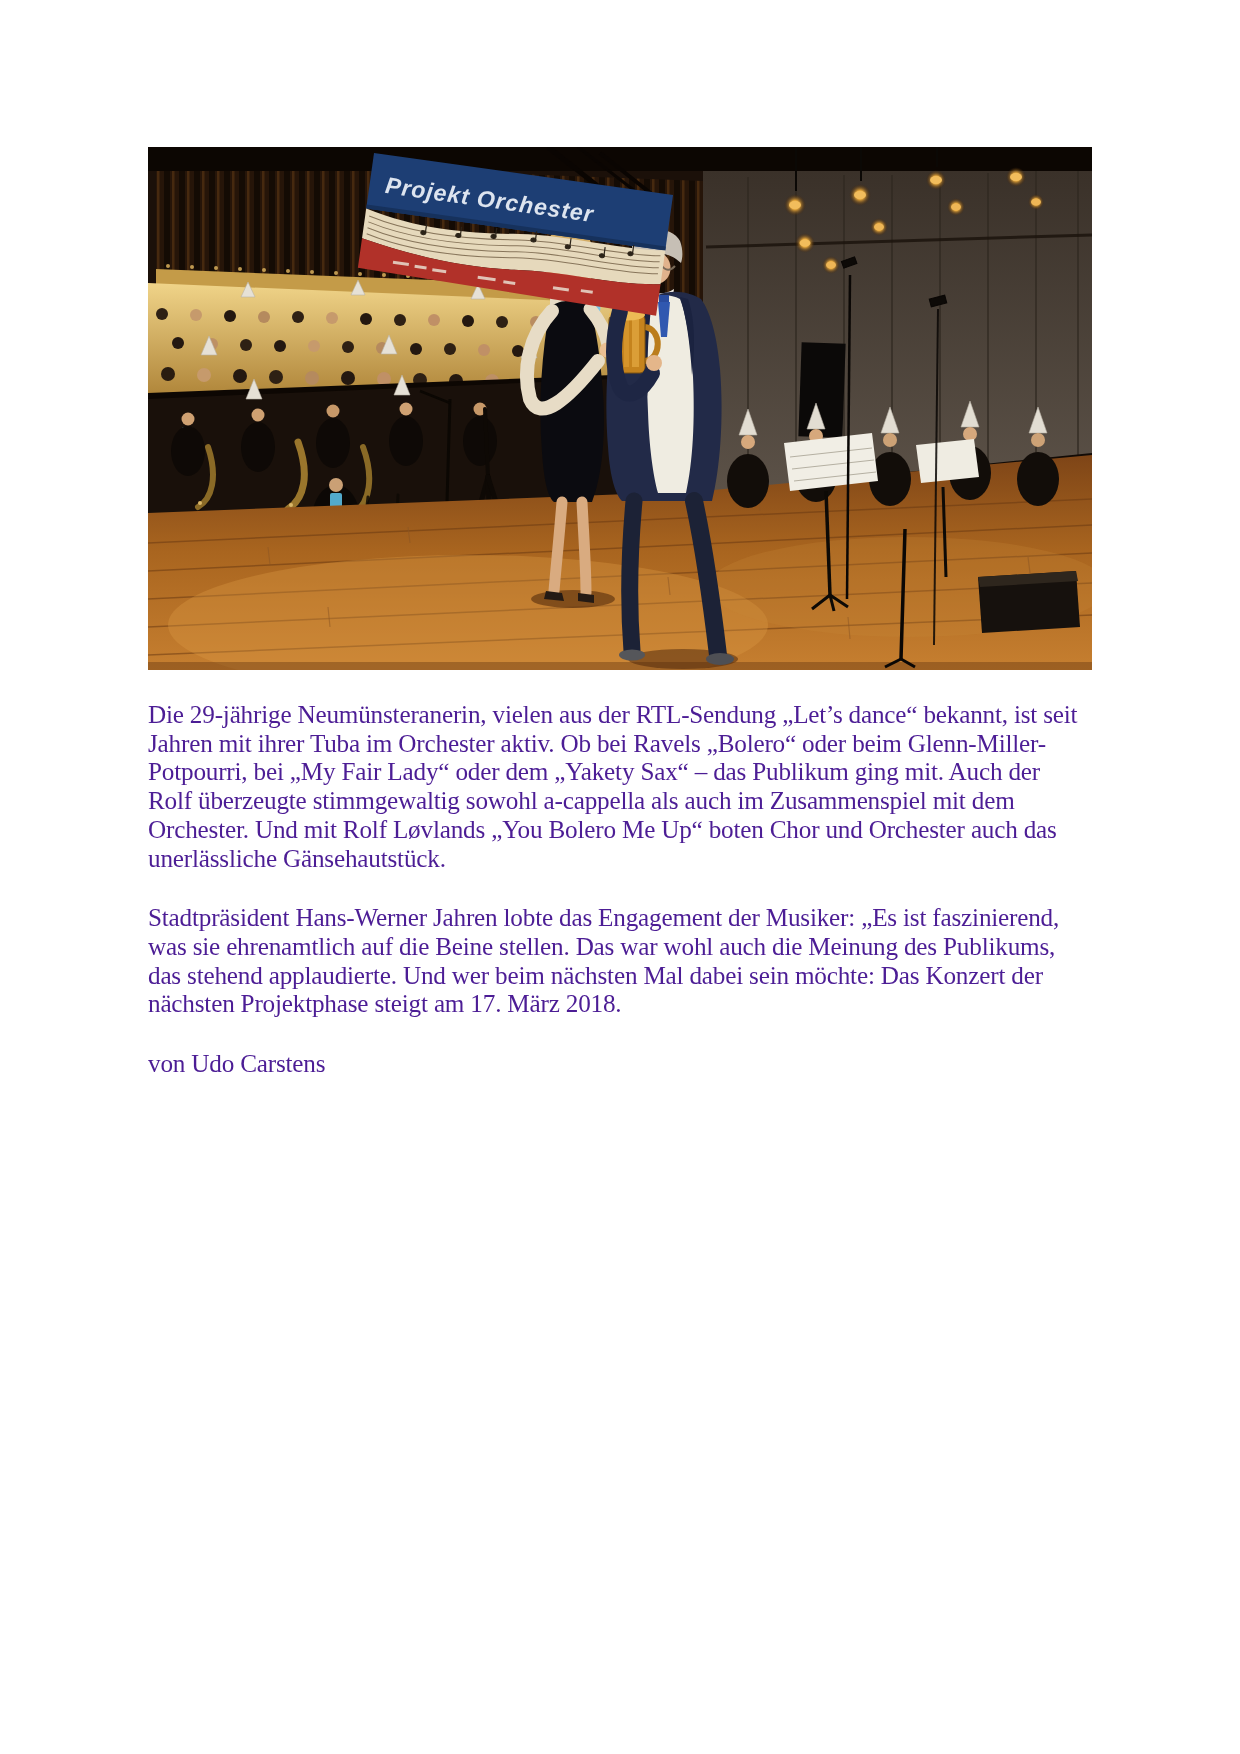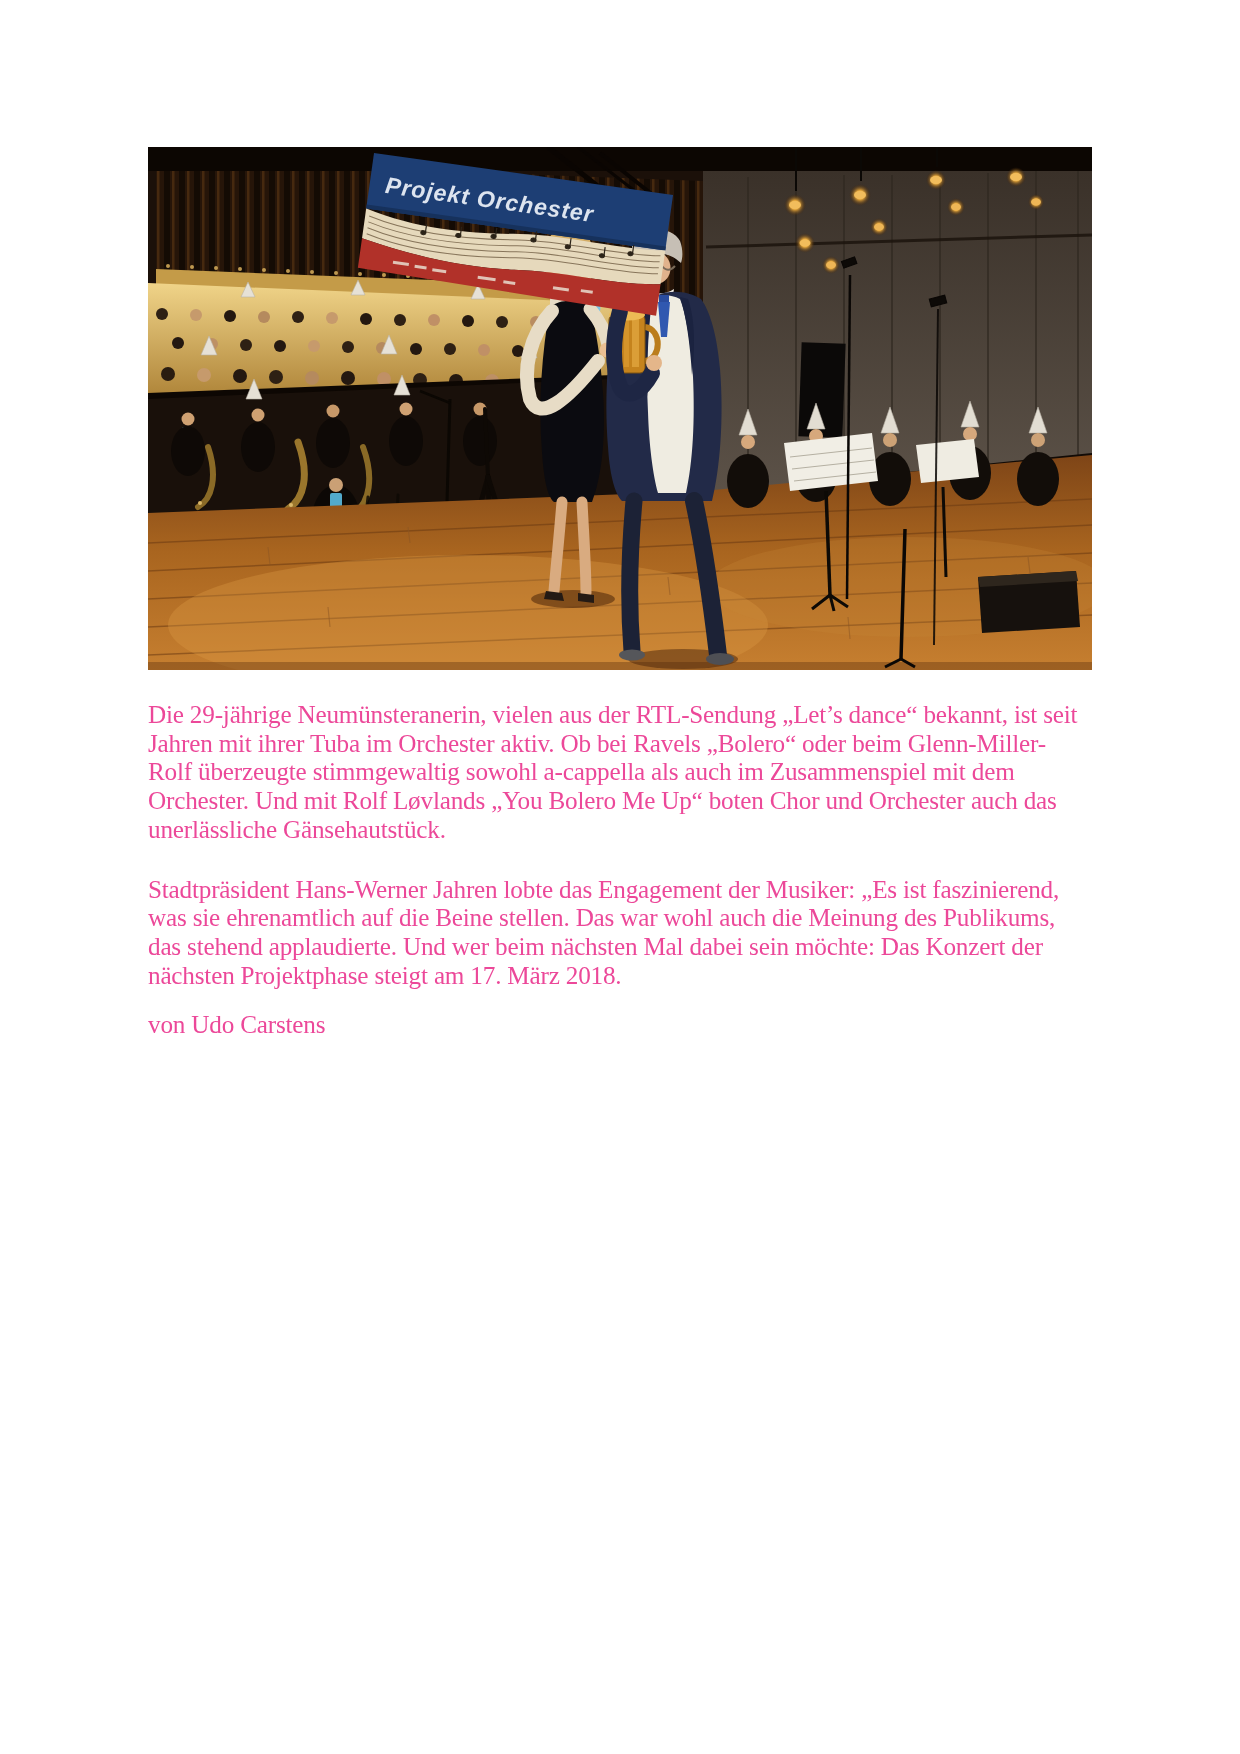--- a/index.html
+++ b/index.html
@@ -1,24 +1,24 @@
 <!DOCTYPE html>
 <html><head>
 <meta charset="utf-8">
 <style>
   *{margin:0;padding:0;box-sizing:border-box}
   html,body{width:1240px;height:1754px;background:#ffffff;font-family:"Liberation Serif",serif}
   .page{position:relative;width:1240px;height:1754px;background:#fff;overflow:hidden}
   .photo{position:absolute;left:148px;top:147px;width:944px;height:523px;overflow:hidden;background:#1b1009}
   .photo svg{display:block;width:100%;height:100%}
-  .article{position:absolute;left:148px;top:701px;width:944px;color:#ec4899;
+  .article{position:absolute;left:148px;top:701px;width:944px;color:#4c1d95;
            font-size:25.2px;line-height:28.7px;letter-spacing:-0.2px}
   .para{margin:0}
   .para-2{margin-top:31px}
-  .byline{margin-top:21px}
+  .byline{margin-top:31px}
   .line{display:block;white-space:nowrap}
 </style>
 </head>
 <body>
 
 <div class="page">
 
   <figure class="photo">
     <svg viewBox="0 0 944 523" preserveAspectRatio="none">
       <defs>
@@ -397,20 +397,21 @@
             <rect x="224" y="106" width="12" height="3"></rect>
         </g>
       </g>
     </svg>
   </figure>
 
   <div class="article">
     <p class="para para-1">
       <span class="line">Die 29-jährige Neumünsteranerin, vielen aus der RTL-Sendung „Let’s dance“ bekannt, ist seit</span>
       <span class="line">Jahren mit ihrer Tuba im Orchester aktiv. Ob bei Ravels „Bolero“ oder beim Glenn-Miller-</span>
+      <span class="line">Potpourri, bei „My Fair Lady“ oder dem „Yakety Sax“ – das Publikum ging mit. Auch der</span>
       <span class="line">Rolf überzeugte stimmgewaltig sowohl a-cappella als auch im Zusammenspiel mit dem</span>
       <span class="line">Orchester. Und mit Rolf Løvlands „You Bolero Me Up“ boten Chor und Orchester auch das</span>
       <span class="line">unerlässliche Gänsehautstück.</span>
     </p>
     <p class="para para-2">
       <span class="line">Stadtpräsident Hans-Werner Jahren lobte das Engagement der Musiker: „Es ist faszinierend,</span>
       <span class="line">was sie ehrenamtlich auf die Beine stellen. Das war wohl auch die Meinung des Publikums,</span>
       <span class="line">das stehend applaudierte. Und wer beim nächsten Mal dabei sein möchte: Das Konzert der</span>
       <span class="line">nächsten Projektphase steigt am 17. März 2018.</span>
     </p>

